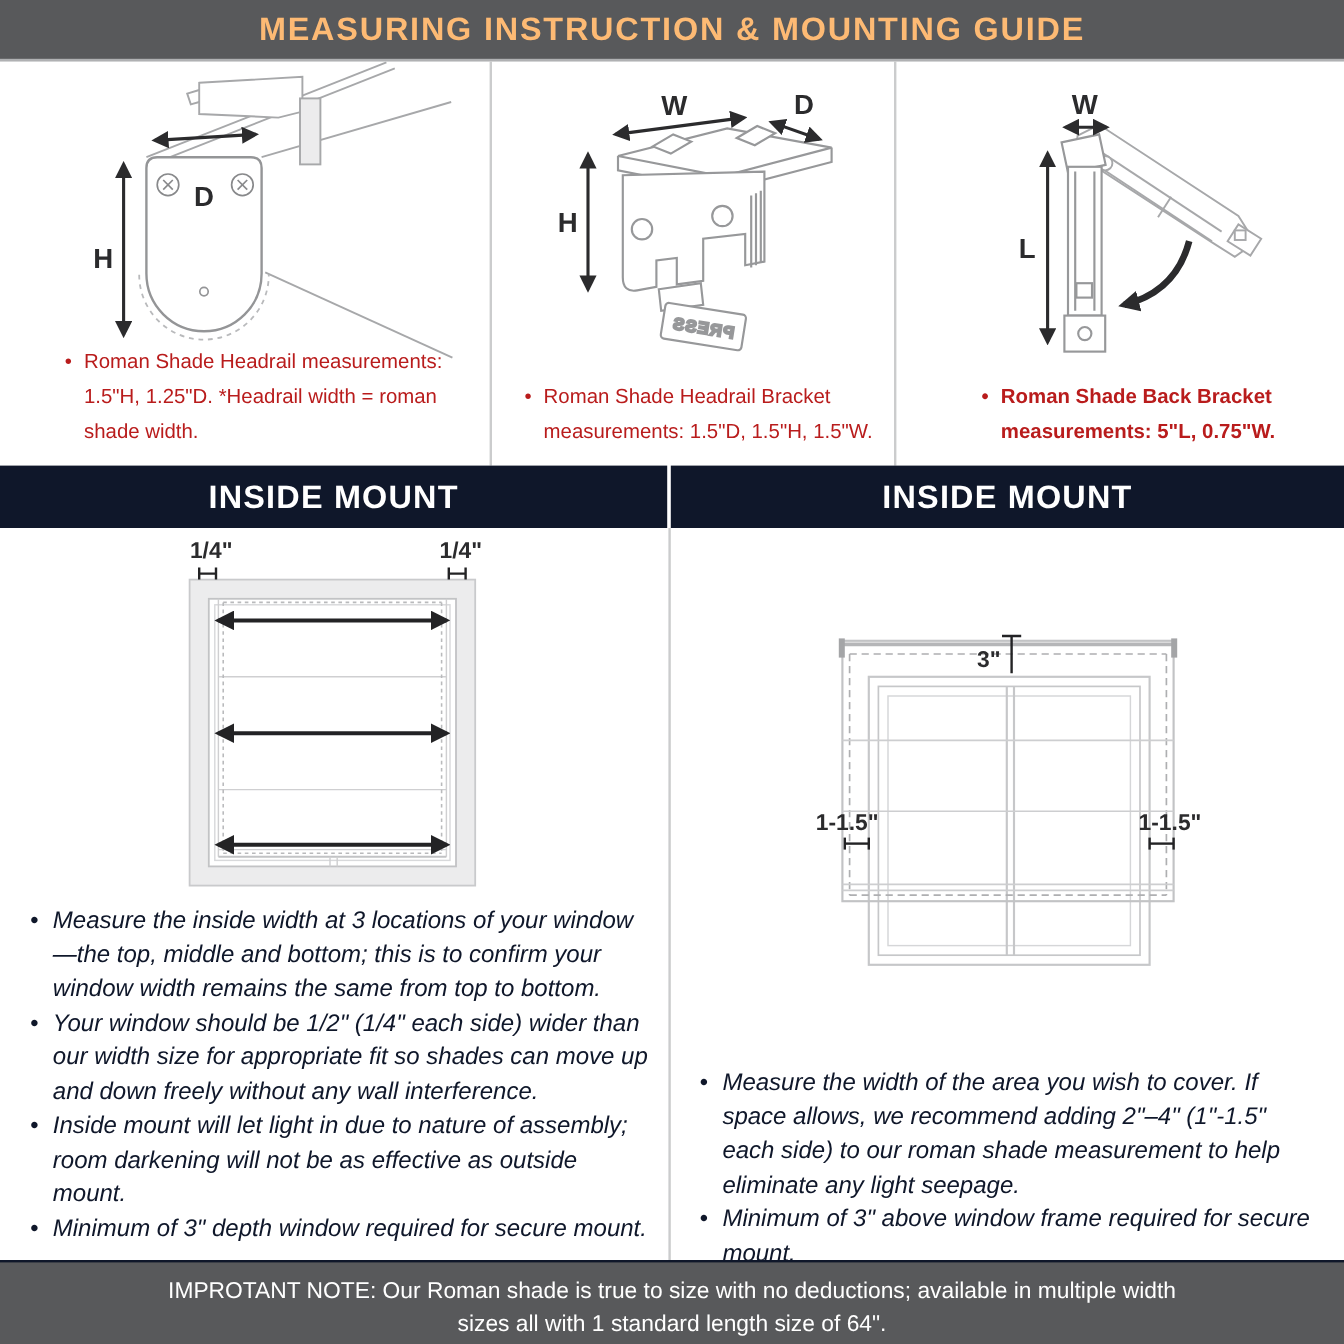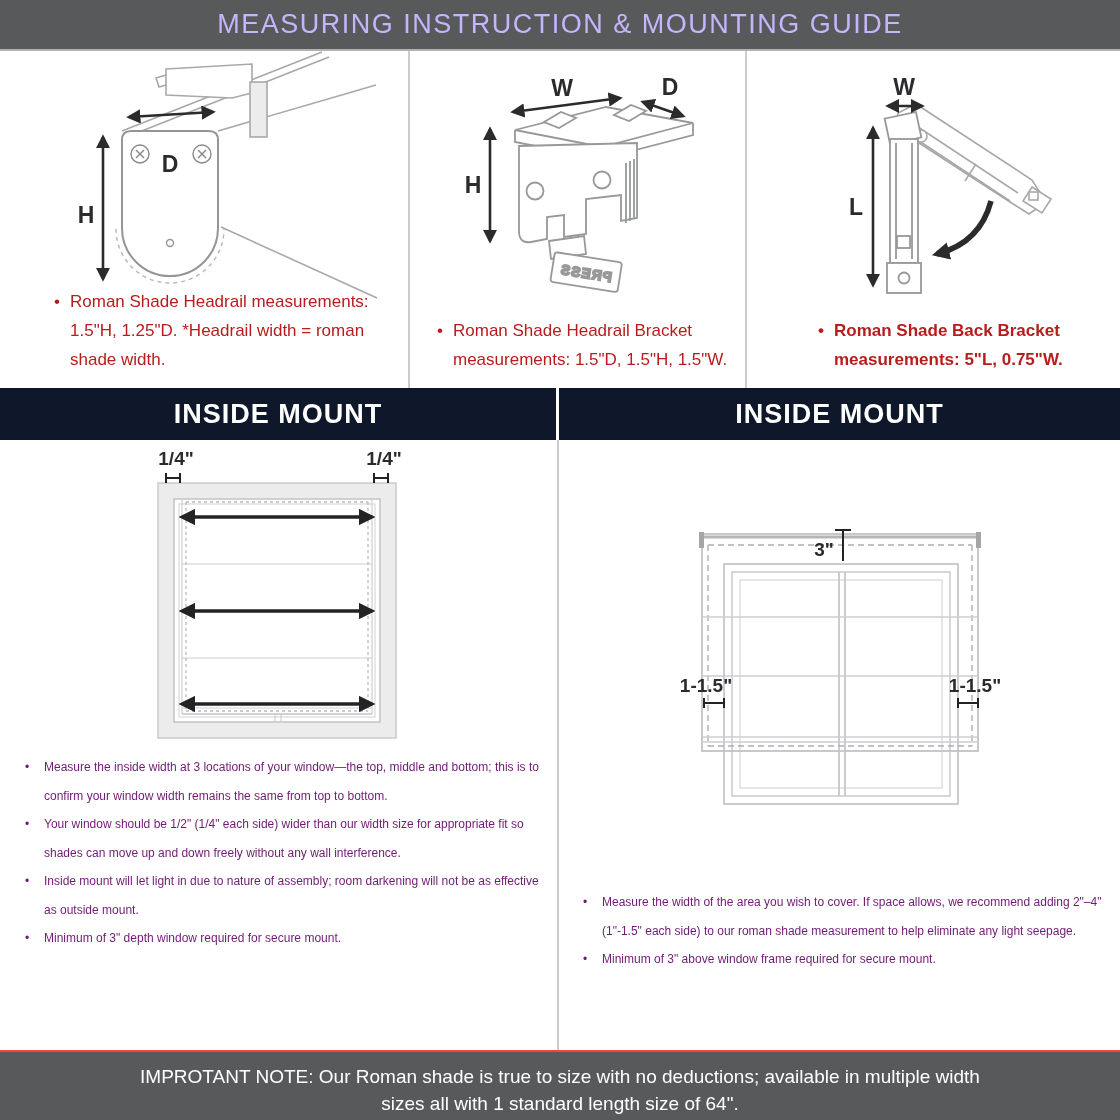--- a/index.html
+++ b/index.html
@@ -1,40 +1,40 @@
 <!DOCTYPE html>
 <html><head>
 <meta charset="utf-8">
 <style>
   html,body{margin:0;padding:0;background:#fff;}
   .page{position:relative;width:1120px;height:1120px;background:#fff;overflow:hidden;
         font-family:"Liberation Sans","DejaVu Sans",sans-serif;color:#4a4b4d;}
   .topbar{position:absolute;left:0;top:0;width:1120px;height:49px;background:#58595b;
           border-bottom:2px solid #b0b1b3;display:flex;align-items:center;justify-content:center;}
-  .topbar span{color:#c4b5fd;font-size:27px;font-weight:normal;letter-spacing:1.5px;}
+  .topbar span{color:#fdba74;font-size:27px;font-weight:bold;letter-spacing:1.5px;}
   .panel{position:absolute;top:51px;height:337px;}
   .panel1{left:0;width:409px;}
   .panel2{left:409px;width:337px;}
   .panel3{left:746px;width:374px;}
   .vdiv{position:absolute;top:51px;height:337px;width:2px;background:#cbcccd;}
   .cap{position:absolute;bottom:14px;font-size:17px;line-height:29px;color:#b91c1c;
        padding-left:16px;text-indent:-16px;}
   .cap::before{content:"•";display:inline-block;width:16px;text-indent:0;}
   .mountbar{position:absolute;top:388px;height:52px;background:#0f172a;
             display:flex;align-items:center;justify-content:center;}
   .mountbar span{color:#fff;font-size:27px;font-weight:bold;letter-spacing:1px;}
   .mdiv{position:absolute;left:557px;top:440px;width:2px;height:610px;background:#cbcccd;}
-  .bullets{list-style:none;margin:0;padding:0;position:absolute;font-size:12px;
-           line-height:28.5px;color:#701a75;}
+  .bullets{list-style:none;margin:0;padding:0;position:absolute;font-size:20px;
+           line-height:28.5px;color:#0f172a;font-style:italic;}
   .bullets li{padding-left:19px;text-indent:-19px;}
   .bullets li::before{content:"•";display:inline-block;width:19px;text-indent:0;}
   .in-list{left:25px;top:753px;width:517px;}
   .out-list{left:583px;top:888px;width:520px;}
   .footer{position:absolute;left:0;top:1050px;width:1120px;height:70px;background:#58595b;
-          border-top:2px solid #ef4444;box-sizing:border-box;}
+          border-top:2px solid #0f172a;box-sizing:border-box;}
   .footer div{width:880px;margin:0 auto;padding-top:12px;text-align:center;color:#fff;
               font-size:19px;line-height:26.5px;}
   svg{display:block;}
   svg text{font-family:"Liberation Sans","DejaVu Sans",sans-serif;font-weight:bold;fill:#2b2b2d;}
   .t23{font-size:23px;} .t19{font-size:19px;}
   .press{font-size:14px;fill:#97989a;letter-spacing:1px;}
 </style>
 </head>
 <body>
 

